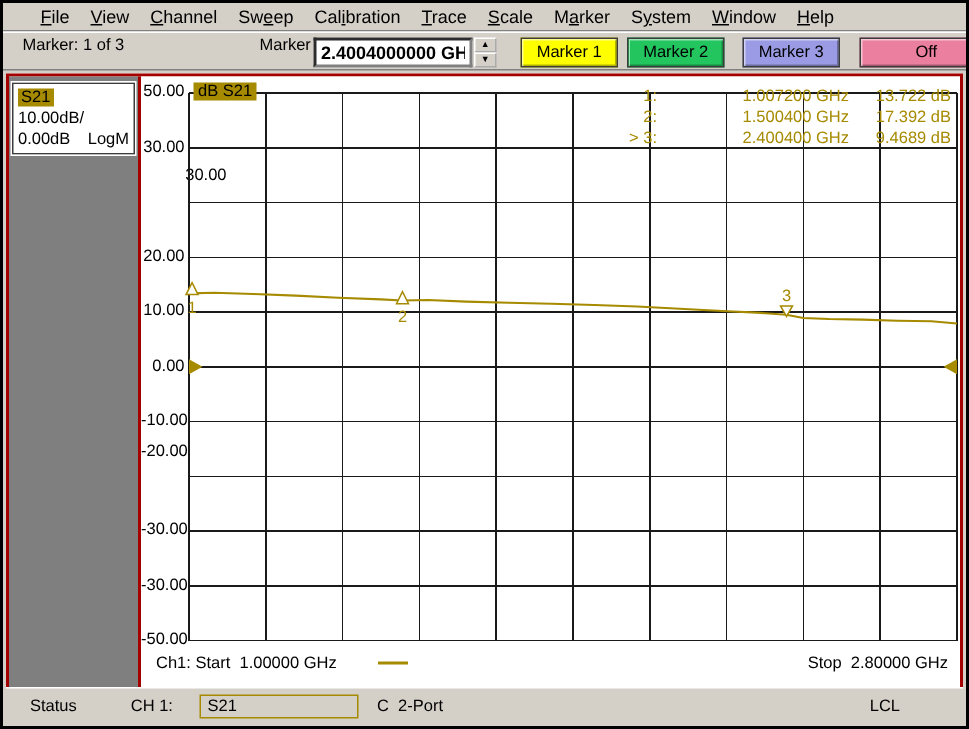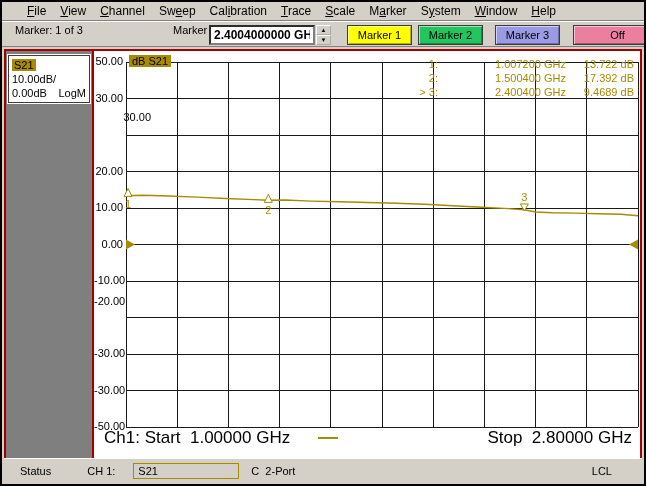--- a/index.html
+++ b/index.html
@@ -31,30 +31,30 @@
   .trace-name { background:#a68a00; padding:0 2px; }
   .trace-ref-line { display:flex; justify-content:space-between; }
 
   .chartpanel { position:relative; flex:1; background:#fff; }
   #plot { position:absolute; left:32px; top:11px; width:512px; height:365px; overflow:visible; }
   .chart-title { position:absolute; left:35px; top:4px; background:#a68a00; padding:0 3px; font-size:11px; z-index:3; }
   .ylabels { position:absolute; inset:0; pointer-events:none; }
   .ylabel { position:absolute; left:0; width:29px; text-align:right; font-size:11px; line-height:13px; }
   .readout { position:absolute; top:7px; right:6px; display:grid; grid-template-columns:32px 128px 68px; row-gap:1px; color:#a68a00; font-size:11px; line-height:13px; z-index:3; }
   .readout span { text-align:right; white-space:pre; }
-  .xaxis-row { position:absolute; left:10px; right:8px; bottom:10px; display:flex; align-items:center; font-size:17px; white-space:pre; }
+  .xaxis-row { position:absolute; left:10px; right:8px; bottom:10px; display:flex; align-items:center; font-size:11px; white-space:pre; }
   .legend-dash { display:inline-block; width:20px; height:2px; background:#a68a00; margin-left:28px; }
   .xaxis-spacer { flex:1; }
 
   
   .statusbar { position:absolute; left:2px; right:2px; bottom:2px; height:24px; background:#d4d0c8; border-top:1px solid #fff; display:flex; align-items:center; padding:0 18px 0 16px; white-space:pre; }
   .sb-ch { margin-left:36px; }
   .meas-box { margin-left:18px; width:106px; height:16px; line-height:15px; border:1px solid #a68a00; padding-left:4px; }
   .sb-cal { margin-left:12px; }
-  .sb-lcl { margin-left:auto; margin-right:12px; }
+  .sb-lcl { margin-left:auto; margin-right:24px; }
 </style>
 </head>
 <body>
 
 <div class="app">
 
   <div class="menubar">
     <span class="menu-item"><u>F</u>ile</span>
     <span class="menu-item"><u>V</u>iew</span>
     <span class="menu-item"><u>C</u>hannel</span>

